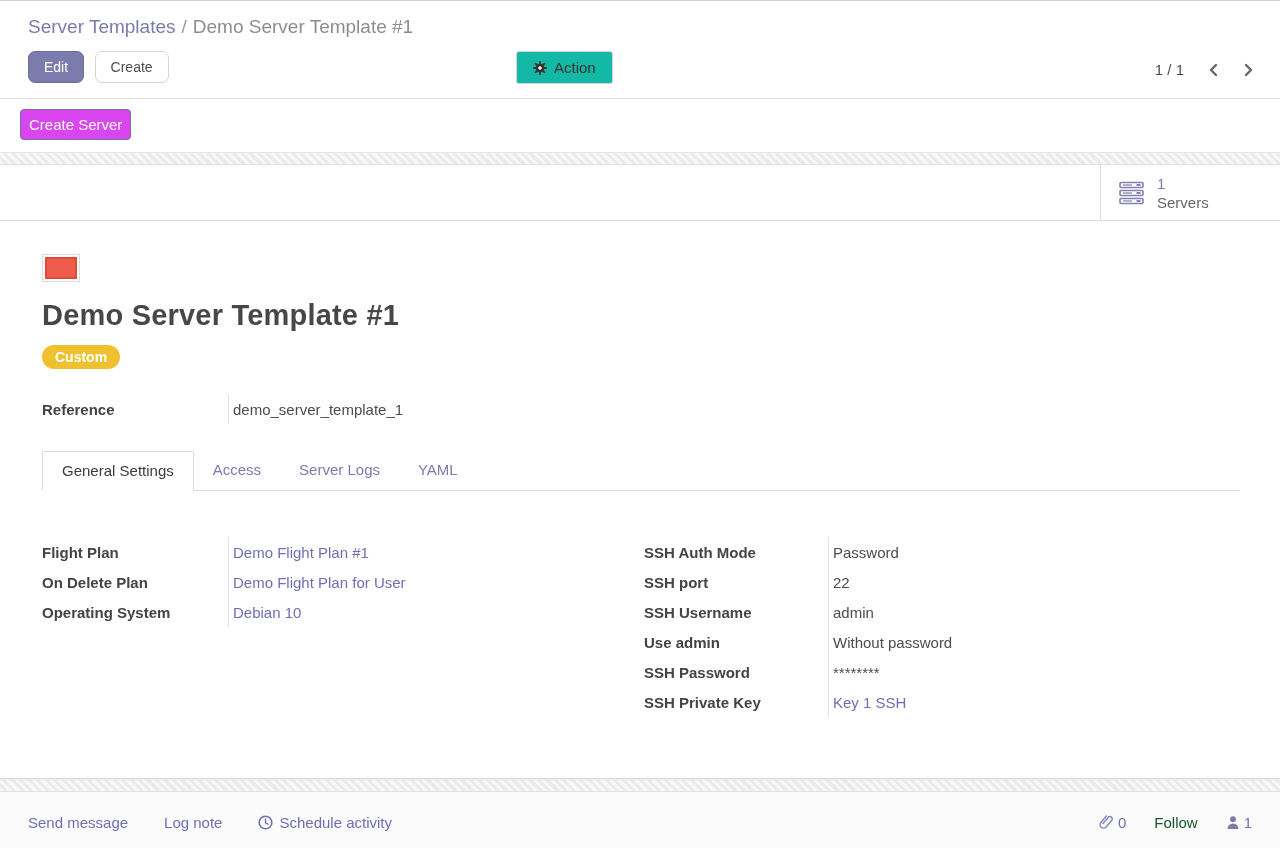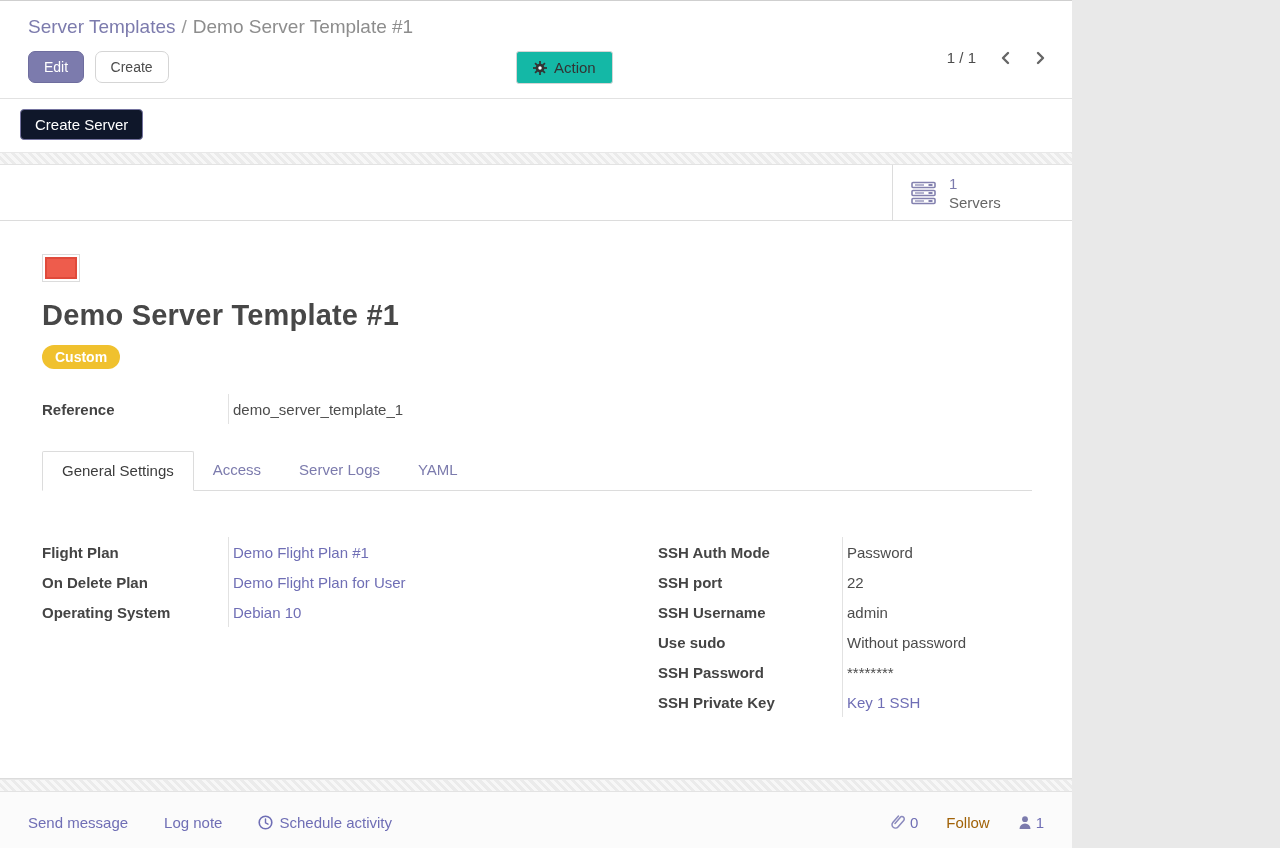--- a/index.html
+++ b/index.html
@@ -1,34 +1,34 @@
 <!DOCTYPE html>
 <html><head>
 <meta charset="utf-8">
 <style>
   * { margin:0; padding:0; box-sizing:border-box; }
   body { background:#e9e9e9; font-family:"Liberation Sans", sans-serif; }
-  .screen { width:1072px; height:848px; background:#fff; position:relative; overflow:hidden; border-top:1px solid #cfcfcf; color:#4c4c4c; }
+  .screen { width:1280px; height:848px; background:#fff; position:relative; overflow:hidden; border-top:1px solid #cfcfcf; color:#4c4c4c; }
 
   
   .breadcrumb { padding:14px 0 2px 28px; font-size:19px; line-height:24px; }
   .breadcrumb .crumb-link { color:#7c7bad; text-decoration:none; cursor:pointer; }
   .breadcrumb .crumb-sep { color:#9a9a9a; padding:0 6px; }
   .breadcrumb .crumb-current { color:#8d8d8d; }
 
   .cp-row { position:relative; height:58px; padding:10px 28px 0 28px; border-bottom:1px solid #e2e2e2; }
   .btn { display:inline-block; font-size:14px; line-height:18px; padding:6px 15px; border-radius:7px; cursor:pointer; vertical-align:top; }
   .btn-primary { background:#7c7bad; border:1px solid #6e6d9e; color:#fff; }
   .btn-default { background:#fff; border:1px solid #d5d5d5; color:#4c4c4c; margin-left:6px; }
   .btn-action { position:absolute; left:516px; top:10px; background:#14b8a6; border:1px solid #d5d5d5; border-radius:3px; color:#333; padding:7px 16px; font-size:15px; cursor:pointer; display:flex; align-items:center; gap:7px; }
-  .pager { position:absolute; right:26px; top:8px; display:flex; align-items:center; gap:24px; font-size:15px; color:#4c4c4c; }
+  .pager { position:absolute; right:26px; top:20px; display:flex; align-items:center; gap:24px; font-size:15px; color:#4c4c4c; }
   .pager .chev { cursor:pointer; display:flex; align-items:center; }
 
   .cs-row { padding:10px 0 12px 20px; background:#fff; }
-  .btn-create-server { background:#0f172a; border:1px solid #74739f; color:#fff; font-size:15px; padding:6px 14px; border-radius:4px; cursor:pointer; }
+  .btn-create-server { background:#d946ef; border:1px solid #74739f; color:#fff; font-size:15px; padding:6px 8px; border-radius:4px; cursor:pointer; }
 
   .hatch { height:13px; background:repeating-linear-gradient(45deg,#f7f7f7 0 3px,#ebebeb 3px 6px); border-top:1px solid #e8e8e8; border-bottom:1px solid #e3e3e3; }
 
   
   .sheet { background:#fff; height:614px; border-bottom:1px solid #dcdcdc; }
   .stat-row { height:56px; border-bottom:1px solid #dcdcdc; display:flex; justify-content:flex-end; }
   .stat-button { width:180px; border-left:1px solid #dcdcdc; display:flex; align-items:center; gap:12px; padding-left:18px; cursor:pointer; }
   .stat-text { display:flex; flex-direction:column; line-height:19px; font-size:15px; }
   .stat-count { color:#7c7bad; }
   .stat-label { color:#666; }
@@ -41,33 +41,33 @@
 
   .ref-row { margin-top:25px; display:grid; grid-template-columns:186px auto; }
   .f-label { font-weight:bold; font-size:15px; color:#444; height:30px; display:flex; align-items:center; }
   .f-value { border-left:1px solid #e2e2e2; padding-left:4px; height:30px; display:flex; align-items:center; font-size:15px; color:#4c4c4c; }
   .ref-row .f-value { height:30px; }
 
   .tabs { margin-top:27px; display:flex; border-bottom:1px solid #dcdcdc; }
   .tab { padding:10px 19px 11px; font-size:15px; color:#7c7bad; cursor:pointer; }
   .tab.active { color:#3c3c3c; background:#fff; border:1px solid #dcdcdc; border-bottom:1px solid #fff; border-radius:2px 2px 0 0; margin-bottom:-1px; }
 
-  .field-groups { margin-top:46px; display:flex;gap:14px; }
+  .field-groups { margin-top:46px; display:flex; }
   .group { display:grid; align-content:start; }
   .group-left { width:602px; grid-template-columns:186px 1fr; }
   .group-right { flex:1; grid-template-columns:184px 1fr; }
   .link { color:#6f6eb5; text-decoration:none; cursor:pointer; }
 
   
   .chatter { height:60px; background:#fbfbfb; padding:0 28px; display:flex; align-items:center; }
   .chatter a { text-decoration:none; }
   .chatter-left { display:flex; align-items:flex-start; gap:36px; font-size:15px; }
   .chatter-link { color:#6f6eb5; cursor:pointer; display:flex; align-items:center; gap:6px; }
   .chatter-right { margin-left:auto; display:flex; align-items:center; gap:28px; font-size:15px; }
-  .follow-link { color:#a16207; cursor:pointer; }
+  .follow-link { color:#14532d; cursor:pointer; }
   .count-item { color:#6f6eb5; display:flex; align-items:center; gap:4px; cursor:pointer; }
 
   .icn { display:inline-flex; }
 </style>
 </head>
 <body>
 
 <div class="screen">
 
   <div class="breadcrumb">
@@ -182,21 +182,21 @@
             </div>
         </div>
 
         <div class="group group-right">
           <div class="f-label">SSH Auth Mode</div>
           <div class="f-value">Password</div>
           <div class="f-label">SSH port</div>
           <div class="f-value">22</div>
           <div class="f-label">SSH Username</div>
           <div class="f-value">admin</div>
-          <div class="f-label">Use sudo</div>
+          <div class="f-label">Use admin</div>
           <div class="f-value">Without password</div>
           <div class="f-label">SSH Password</div>
           <div class="f-value">********</div>
           <div class="f-label">SSH Private Key</div>
           <div class="f-value">
               <a class="link">Key 1 SSH</a>
             </div>
         </div>
 
       </div>

